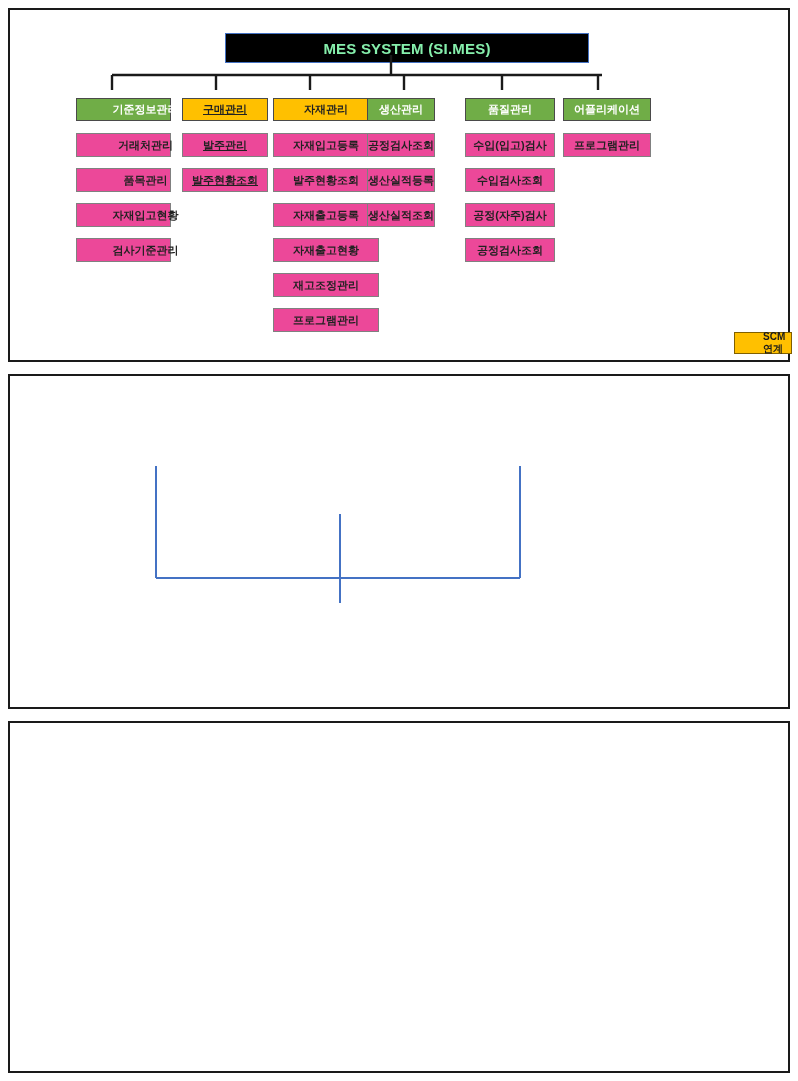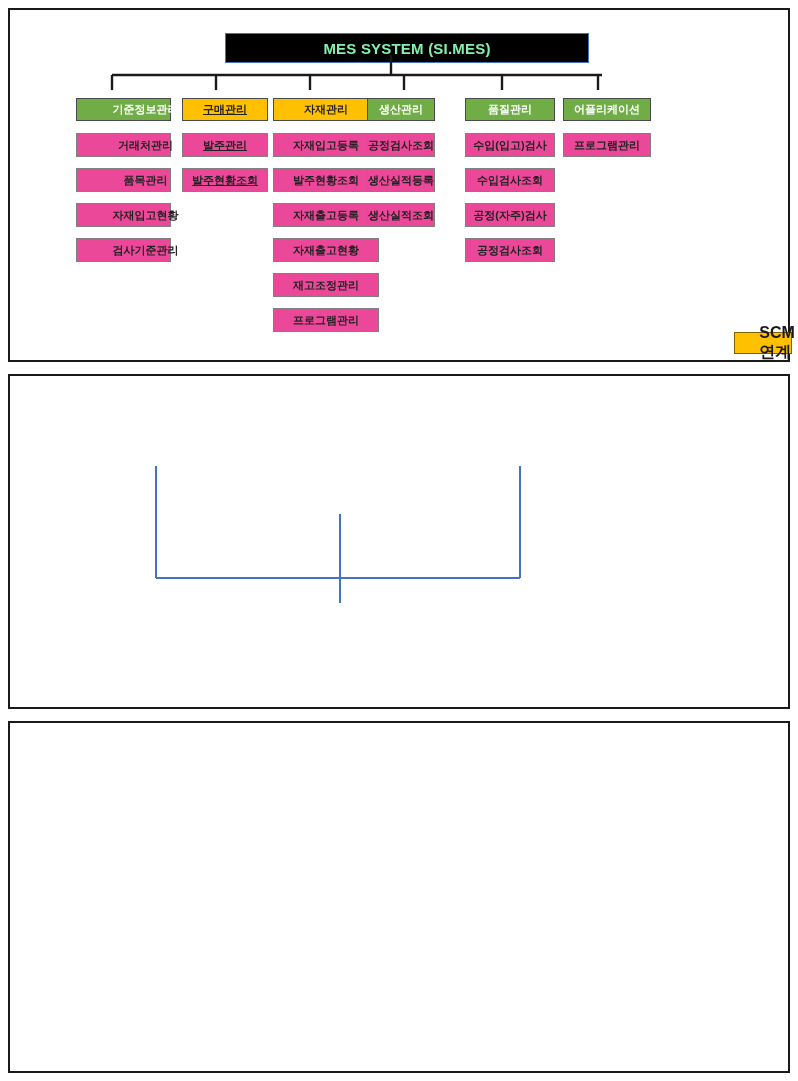--- a/index.html
+++ b/index.html
@@ -43,21 +43,21 @@
   .col-1 .node{width:86px;text-decoration:underline;}
   .col-2 .node{width:106px;}
   .col-3 .node{width:68px;}
   .col-4 .node{width:90px;}
   .col-5 .node{width:88px;}
 
   .scm{
     position:absolute;left:724px;top:322px;width:58px;height:22px;
     background:#ffc000;border:1.5px solid #806000;box-sizing:border-box;
     display:flex;align-items:center;justify-content:center;
-    font-size:16px;font-weight:700;color:#1a1a1a;padding-left:28px;
+    font-size:10px;font-weight:700;color:#1a1a1a;padding-left:28px;
   }
 
   
   .stack{position:absolute;}
   .srow{
     box-sizing:border-box;width:100%;height:18px;
     display:flex;align-items:center;justify-content:center;
     font-size:11px;color:#111;border:1px solid #404040;border-bottom:none;
     background:#fff;white-space:nowrap;
   }

